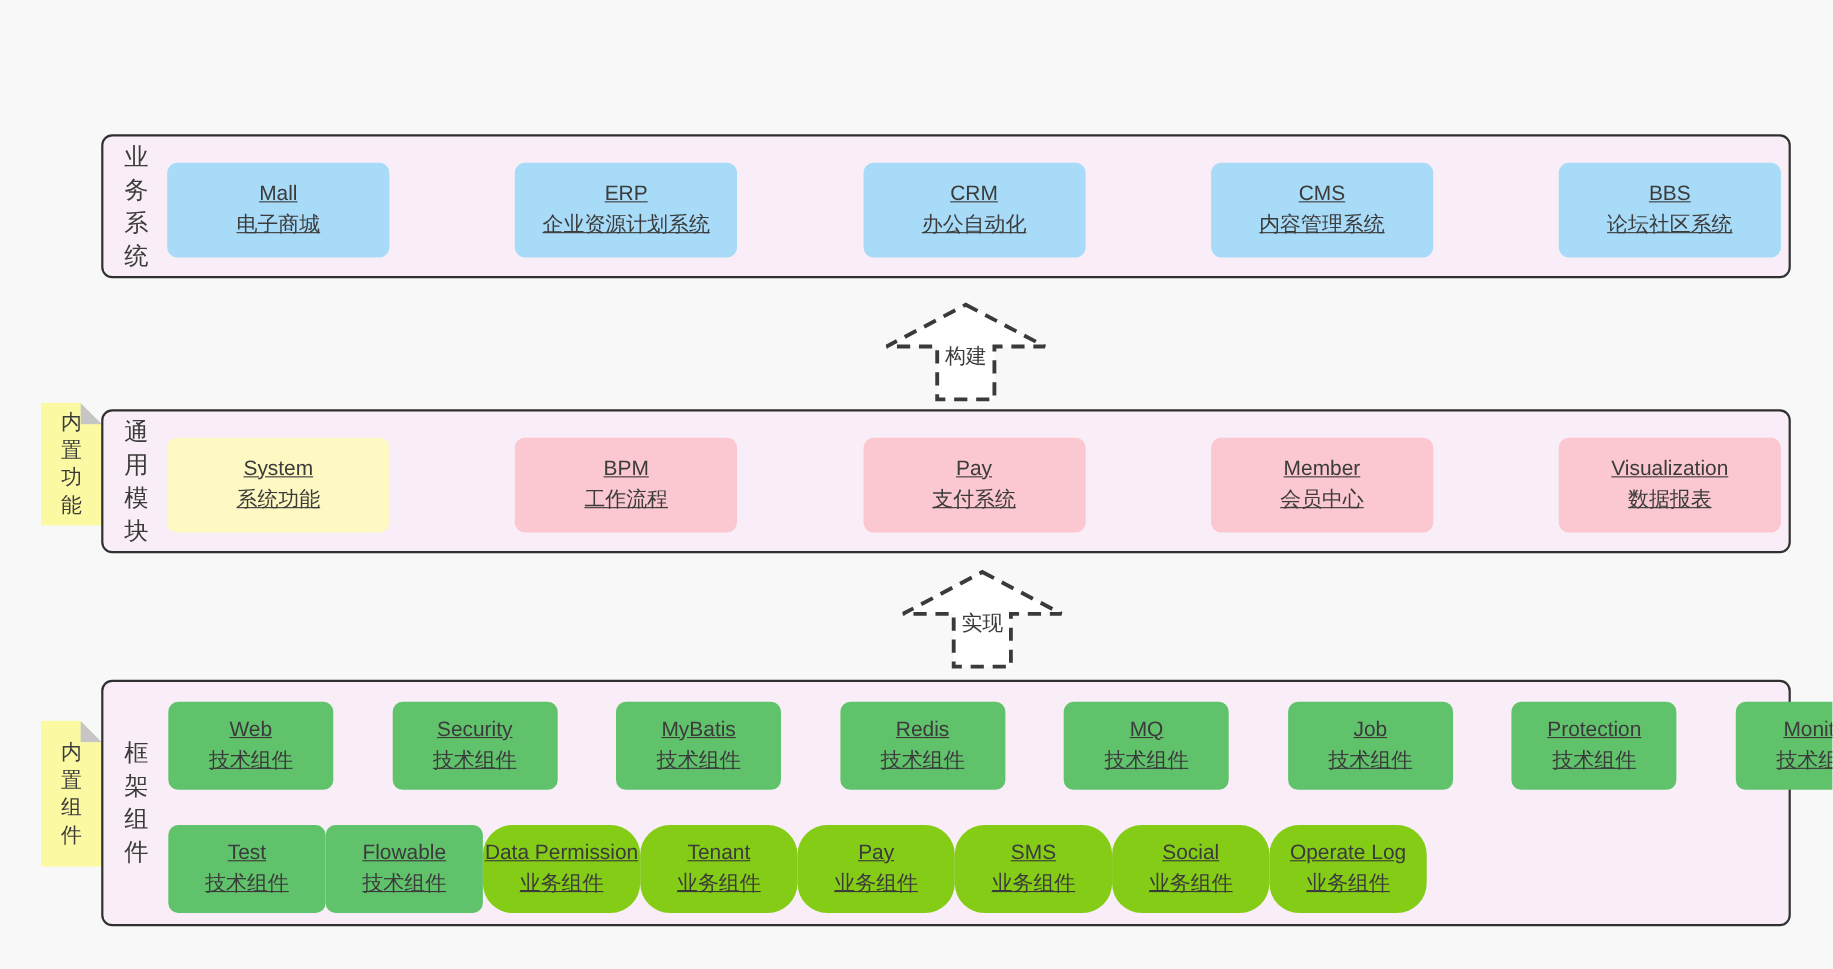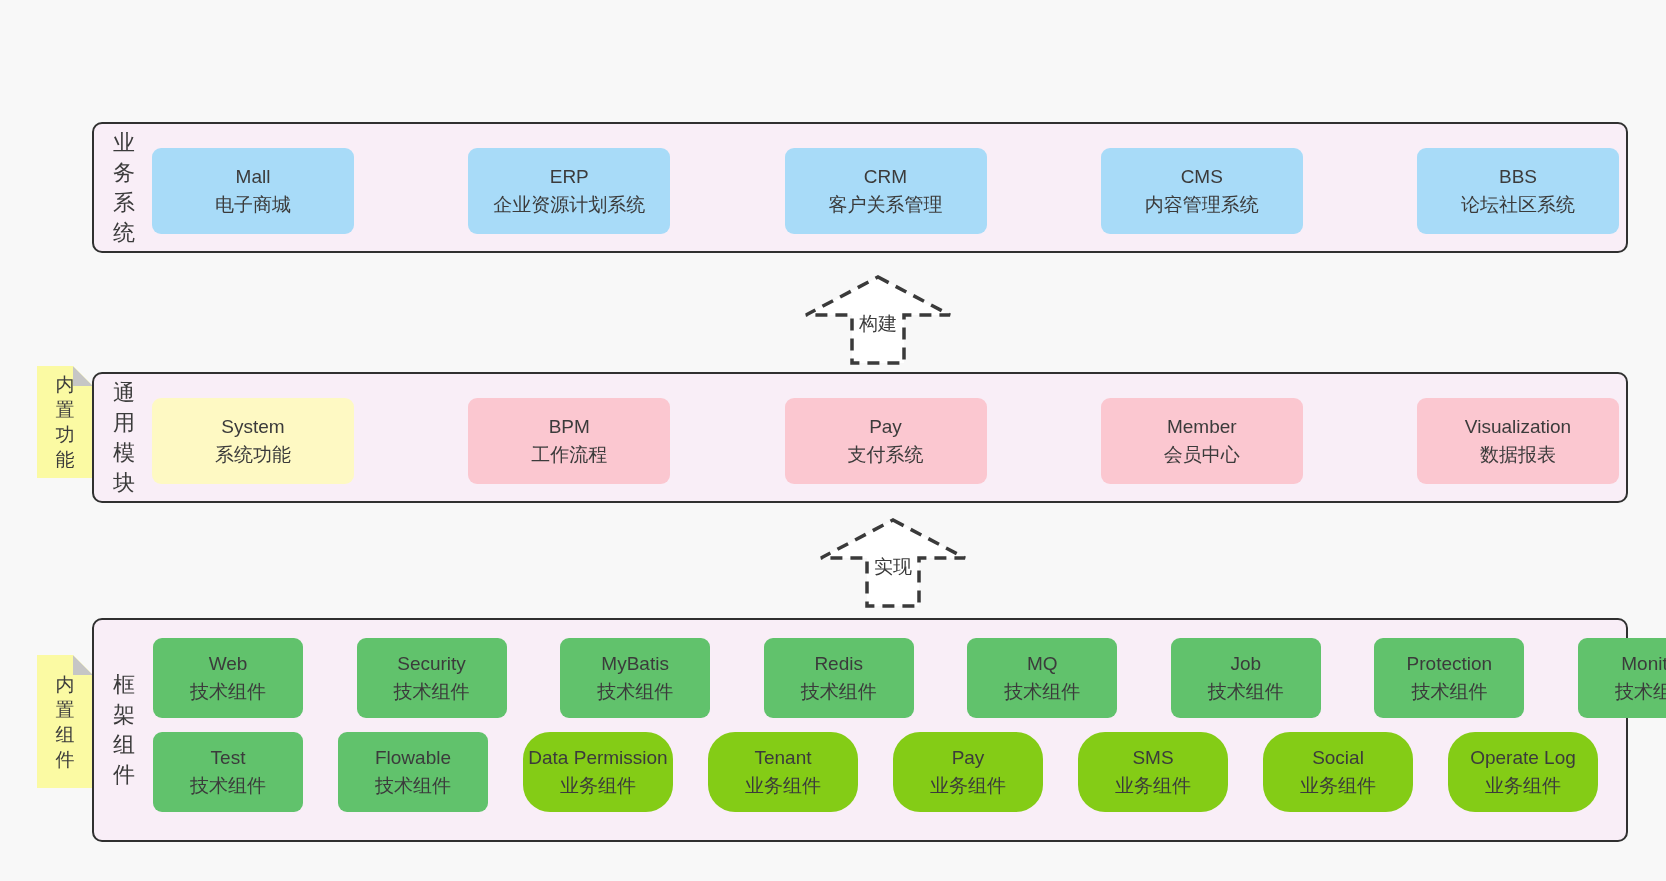--- a/index.html
+++ b/index.html
@@ -40,24 +40,25 @@
   
   .vtext { display:flex; flex-direction:column; align-items:center; }
   .vgap8 > span { line-height:1.0; margin:4px 0; }
   .vgap6 > span { line-height:1.0; margin:3px 0; }
 
   
   .row {
     position:absolute;
     display:flex;
     justify-content:space-between;
+    text-decoration:underline;
   }
   .row-6 { left:58px; width:1467px; top:24px; height:86px; }
   #row-f1 { left:59px; width:1575px; top:18px;  height:80px; }
-  #row-f2 { left:59px; width:1445px; top:112px; height:80px; }
+  #row-f2 { left:59px; width:1144px; top:130px; height:80px; }
 
   .sbox {
     border-radius:9px;
     display:flex; flex-direction:column;
     align-items:center; justify-content:center;
     text-align:center;
     font-size:19px;
     line-height:1.5;
   }
   .sbox6 { width:202px; height:86px; }
@@ -139,21 +140,21 @@
       <div class="sbox sbox6 blue">
         <div>Mall</div>
         <div>电子商城</div>
       </div>
       <div class="sbox sbox6 blue">
         <div>ERP</div>
         <div>企业资源计划系统</div>
       </div>
       <div class="sbox sbox6 blue">
         <div>CRM</div>
-        <div>客户关系管理</div>
+        <div>办公自动化</div>
       </div>
       <div class="sbox sbox6 blue">
         <div>CMS</div>
         <div>内容管理系统</div>
       </div>
       <div class="sbox sbox6 blue">
         <div>BBS</div>
         <div>论坛社区系统</div>
       </div>
     </div>

